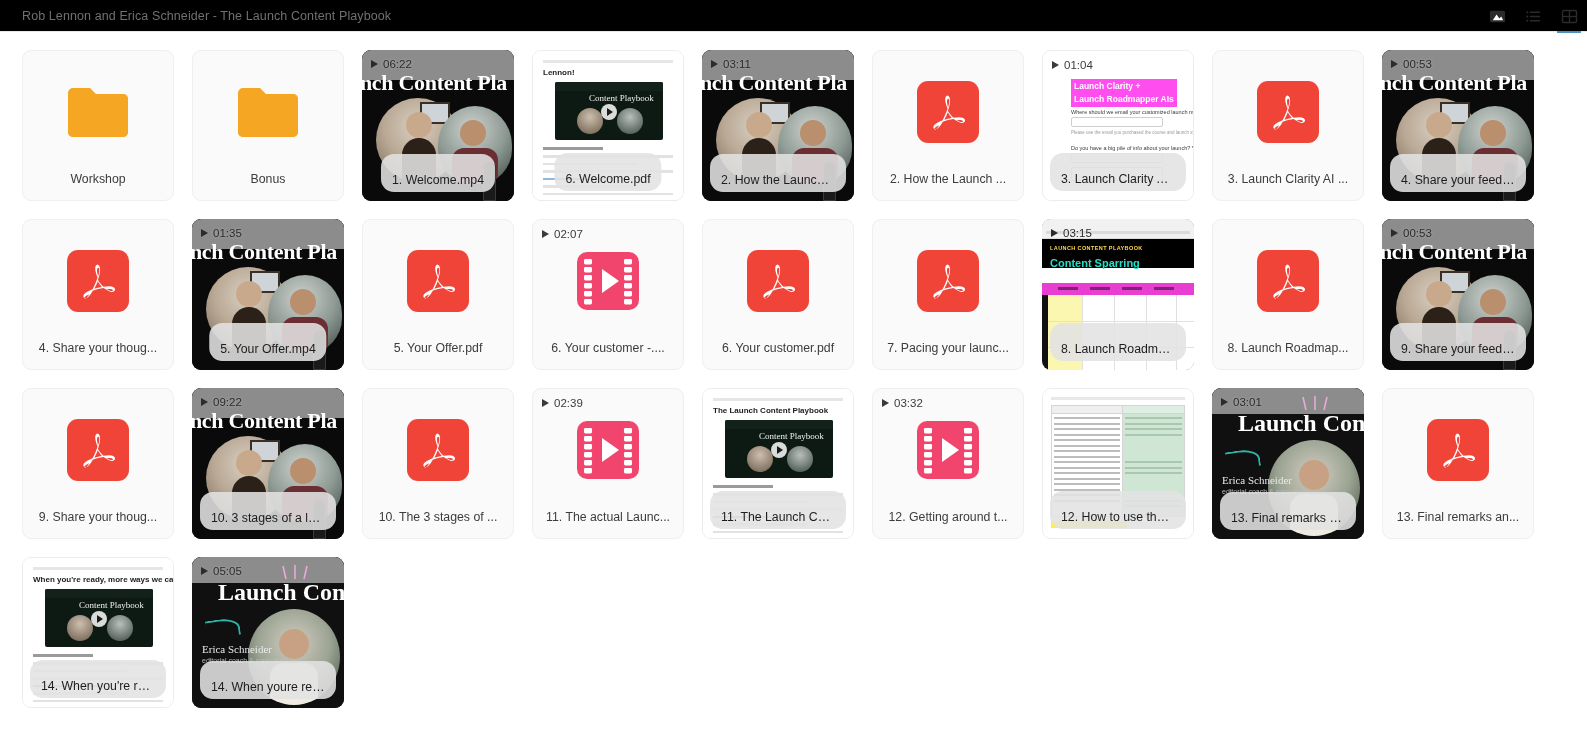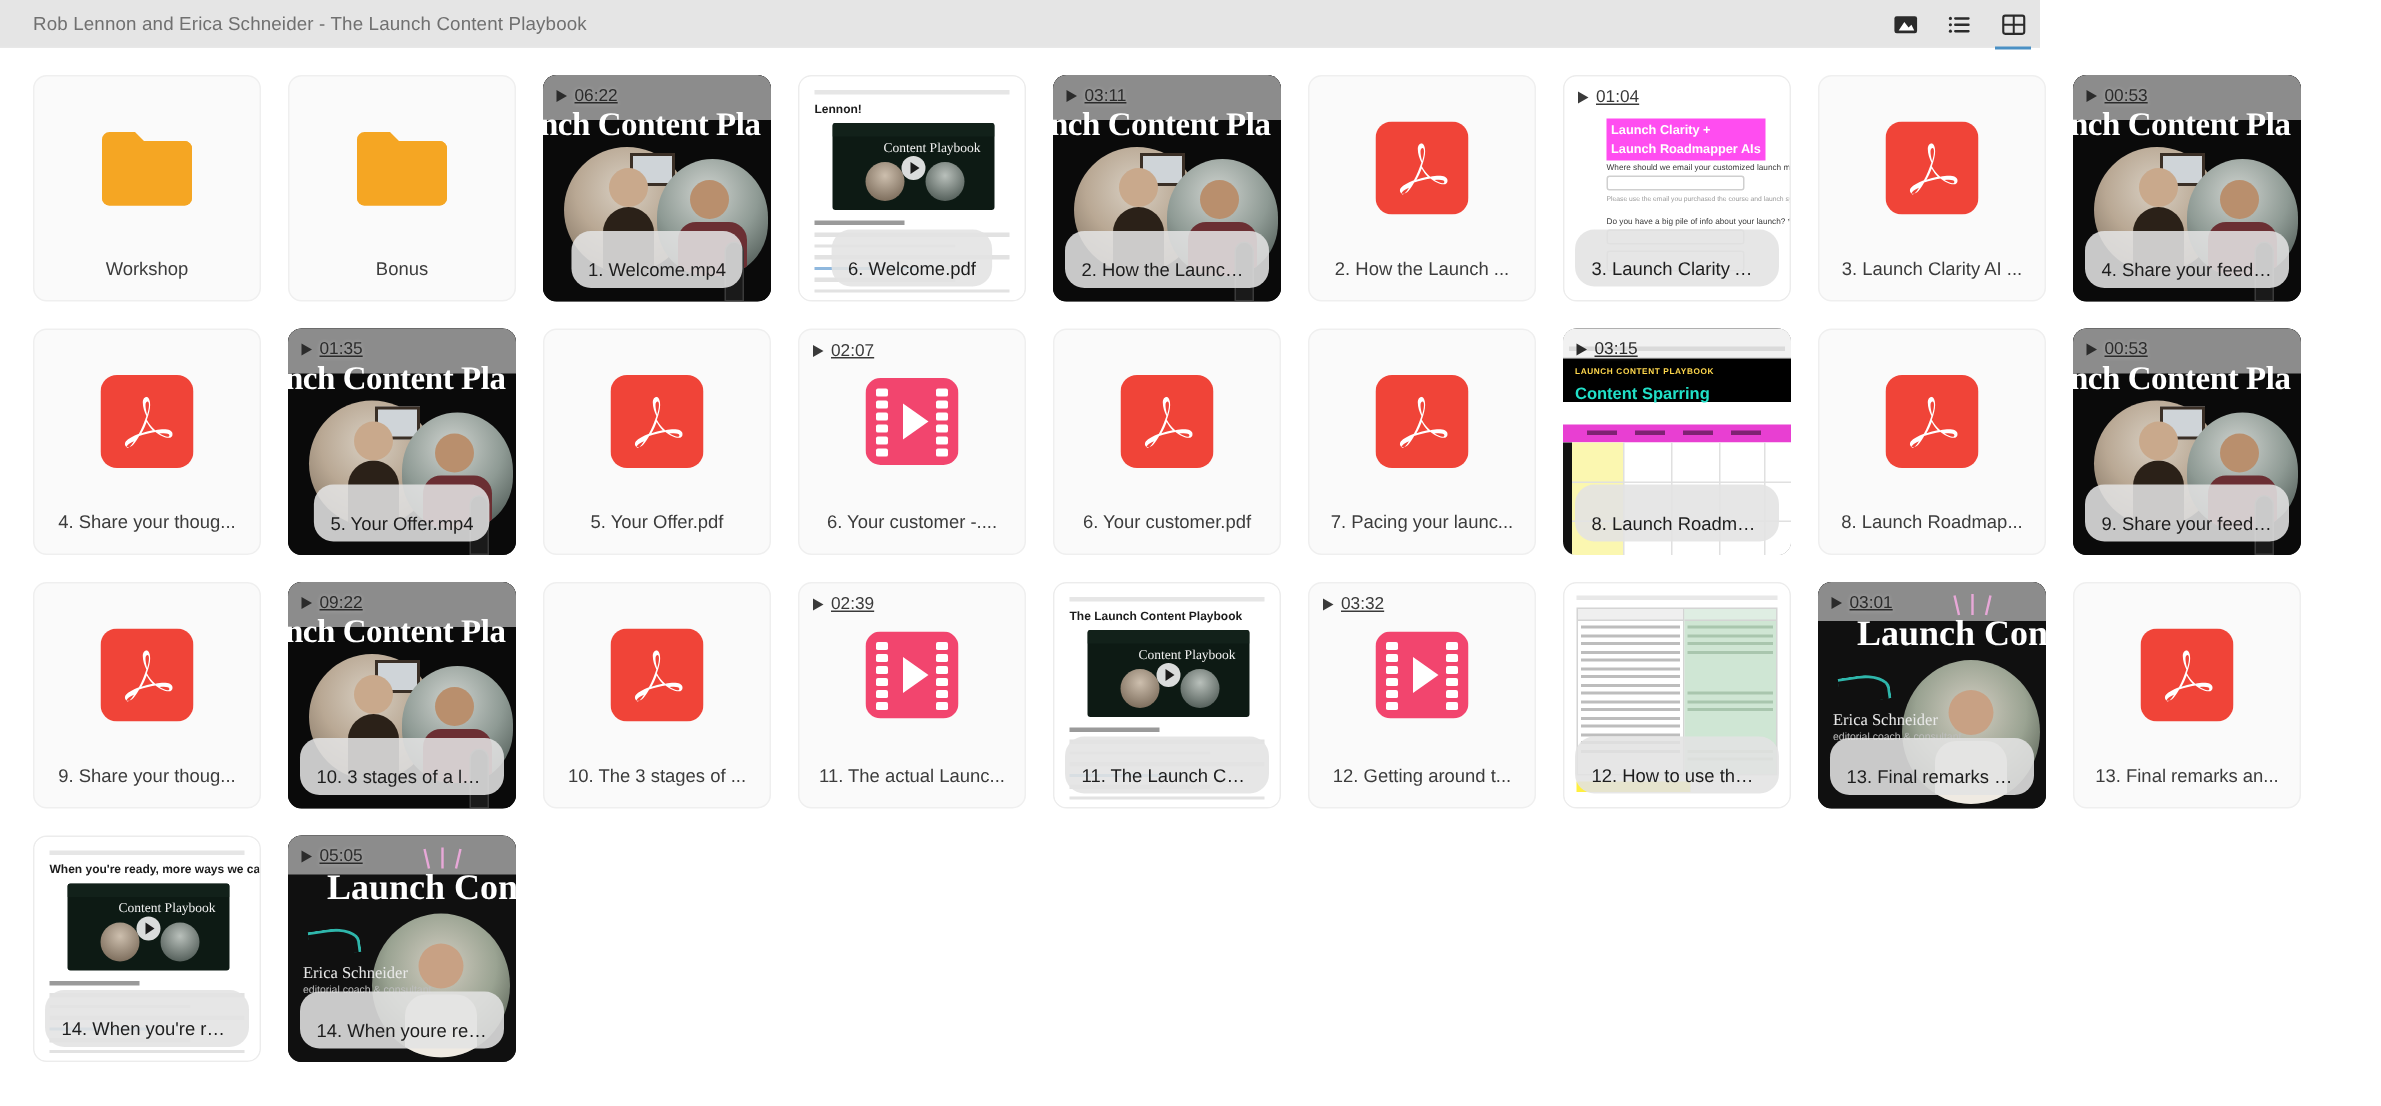--- a/index.html
+++ b/index.html
@@ -6,23 +6,23 @@
   html, body {
     width: 1587px; height: 737px;
     background: #ffffff;
     font-family: "Liberation Sans", sans-serif;
     overflow: hidden;
   }
 
   
   .topbar {
     position: absolute; left: 0; top: 0;
-    width: 1360px; height: 32px;
+    width: 1587px; height: 32px;
     border-bottom: 1px solid #e8e8e8;
-    background: #e5e5e5;
+    background: #000000;
   }
   .breadcrumb {
     position: absolute; left: 22px; top: 9px;
     font-size: 12.5px; color: #707070;
     letter-spacing: .1px; white-space: nowrap;
   }
   .view-toggles {
     position: absolute; right: 8px; top: 0;
     height: 32px; display: flex; align-items: center; gap: 16px;
   }
@@ -83,21 +83,21 @@
     color: #1d1d1d; font-size: 12.3px;
     white-space: nowrap; overflow: hidden; text-overflow: ellipsis;
     text-align: center;
   }
 
   
   .dur {
     position: absolute; left: 9px; top: 8px;
     display: flex; align-items: center; gap: 5px;
     font-size: 11.5px; color: #2b2b2b;
-    z-index: 4; text-shadow: 0 0 3px rgba(255,255,255,.35); text-decoration: underline;
+    z-index: 4; text-shadow: 0 0 3px rgba(255,255,255,.35);
   }
   .dur .tri {
     width: 0; height: 0;
     border-left: 7px solid #2b2b2b;
     border-top: 4.5px solid transparent;
     border-bottom: 4.5px solid transparent;
   }
   .dur.onlight { color: #3a3a3a; }
   .dur.onlight .tri { border-left-color: #3a3a3a; }
 

